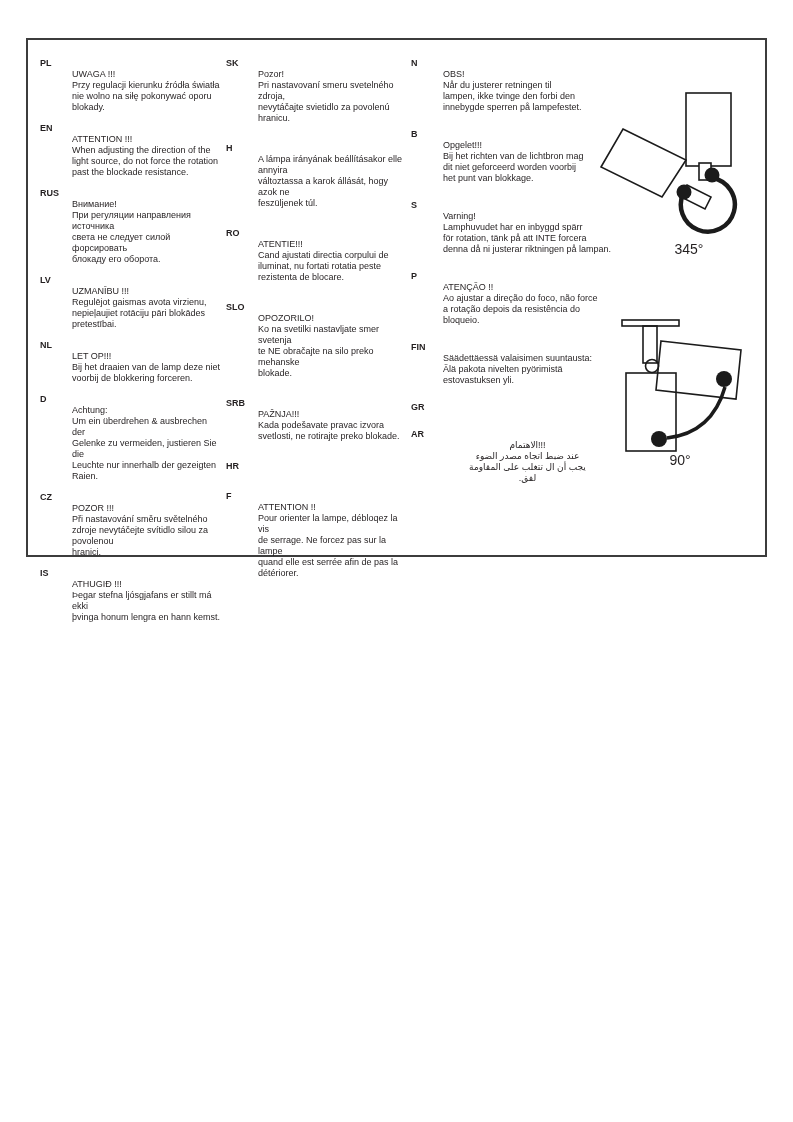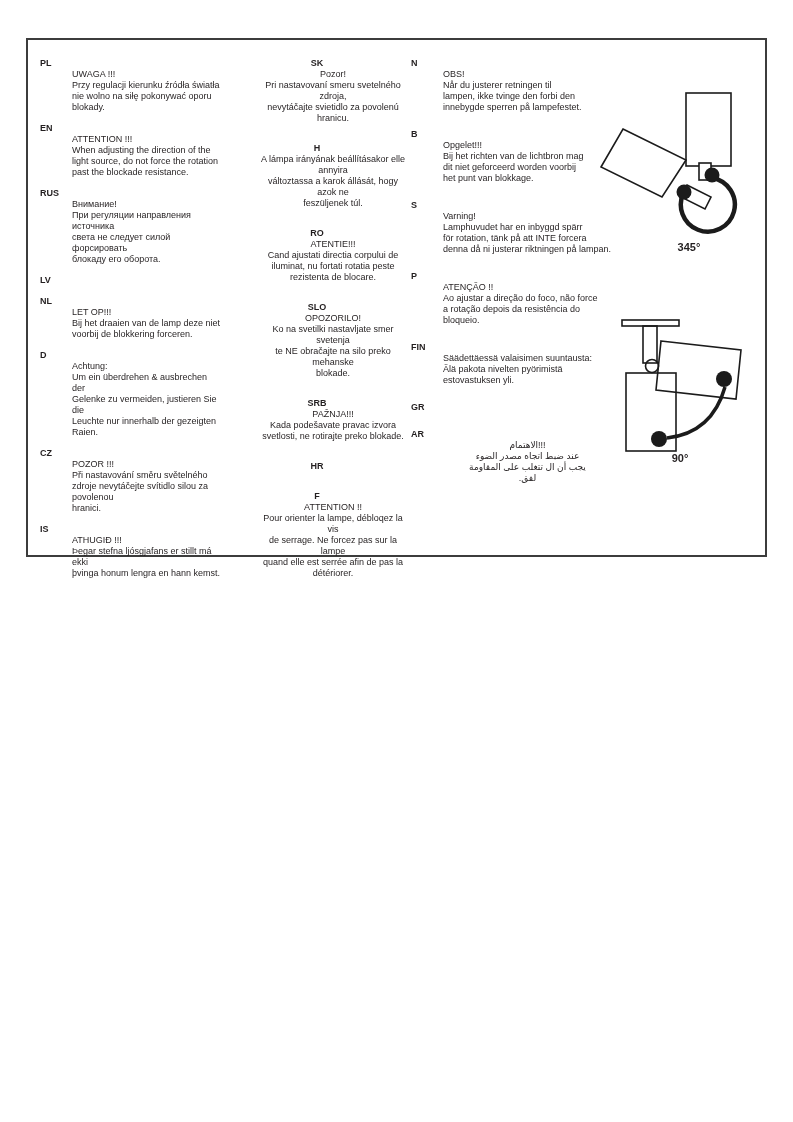--- a/index.html
+++ b/index.html
@@ -5,29 +5,29 @@
   html,body{margin:0;padding:0;background:#fff;}
   .page{position:relative;width:793px;height:1122px;background:#fff;overflow:hidden;
         font-family:"Liberation Sans","DejaVu Sans",sans-serif;color:#231f20;padding-left:7px;}
   .frame{position:absolute;left:26px;top:38px;width:741px;height:519px;
          border:2px solid #3c3c3c;box-sizing:border-box;background:#fff;}
   .col{position:absolute;top:58px;font-size:9px;line-height:11px;}
   .col-0{left:40px;width:182px;}
   .col-1{left:226px;width:182px;}
   .col-2{left:411px;width:205px;}
   .col-0 .section{margin-bottom:10px;}
-  .col-1 .section{margin-bottom:19px;text-align:center;}
+  .col-1 .section{margin-bottom:19px;}
   .col-2 .section{margin-bottom:16px;}
   .lang-code{font-weight:bold;}
   .lang-text{white-space:pre-line;margin-left:32px;}
   .lang-text.arabic{direction:ltr;unicode-bidi:bidi-override;text-align:center;padding-right:4px;}
   .diag{position:absolute;}
   .diag-top{left:598px;top:85px;width:150px;height:150px;}
   .diag-bottom{left:620px;top:315px;width:140px;height:145px;}
-  .angle-label{position:absolute;font-size:11px;font-weight:700;color:#231f20;}
+  .angle-label{position:absolute;font-size:14px;font-weight:400;color:#231f20;}
   .angle-top{left:664px;top:241px;width:50px;text-align:center;}
   .angle-bottom{left:660px;top:452px;width:40px;text-align:center;}
 </style>
 </head>
 <body>
 
 <div class="page">
   <div class="frame"></div>
 
   <div class="col col-0">
@@ -47,20 +47,24 @@
       </div>
       <div class="section">
         <div class="lang-code">RUS</div>
         <div class="lang-text">Внимание!
 При регуляции направления источника
 света не следует силой форсировать
 блокаду его оборота.</div>
       </div>
       <div class="section">
         <div class="lang-code">LV</div>
+        <div class="lang-text">UZMANĪBU !!!
+Regulējot gaismas avota virzienu,
+nepieļaujiet rotāciju pāri blokādes
+pretestībai.</div>
       </div>
       <div class="section">
         <div class="lang-code">NL</div>
         <div class="lang-text">LET OP!!!
 Bij het draaien van de lamp deze niet
 voorbij de blokkering forceren.</div>
       </div>
       <div class="section">
         <div class="lang-code">D</div>
         <div class="lang-text">Achtung:

